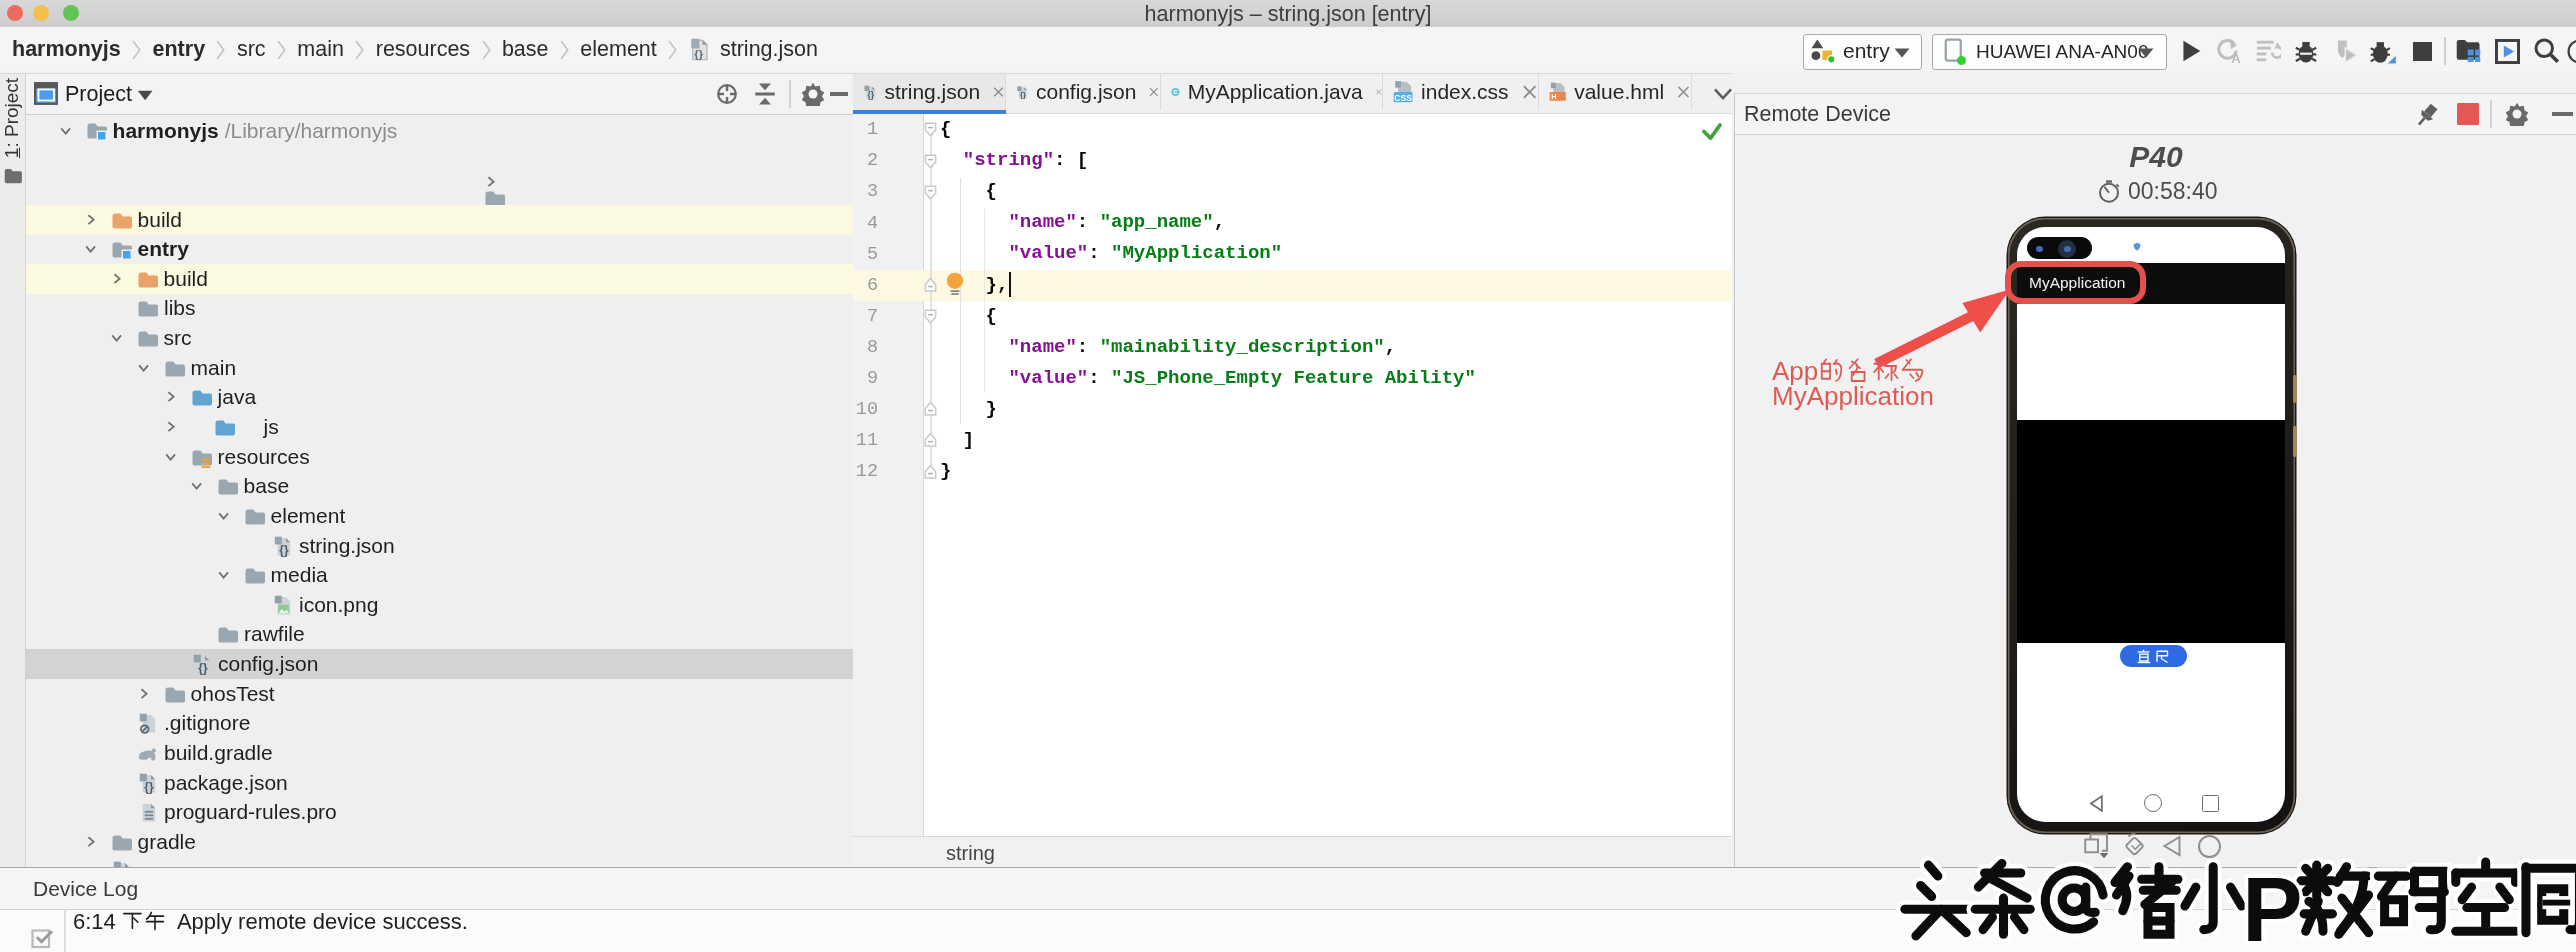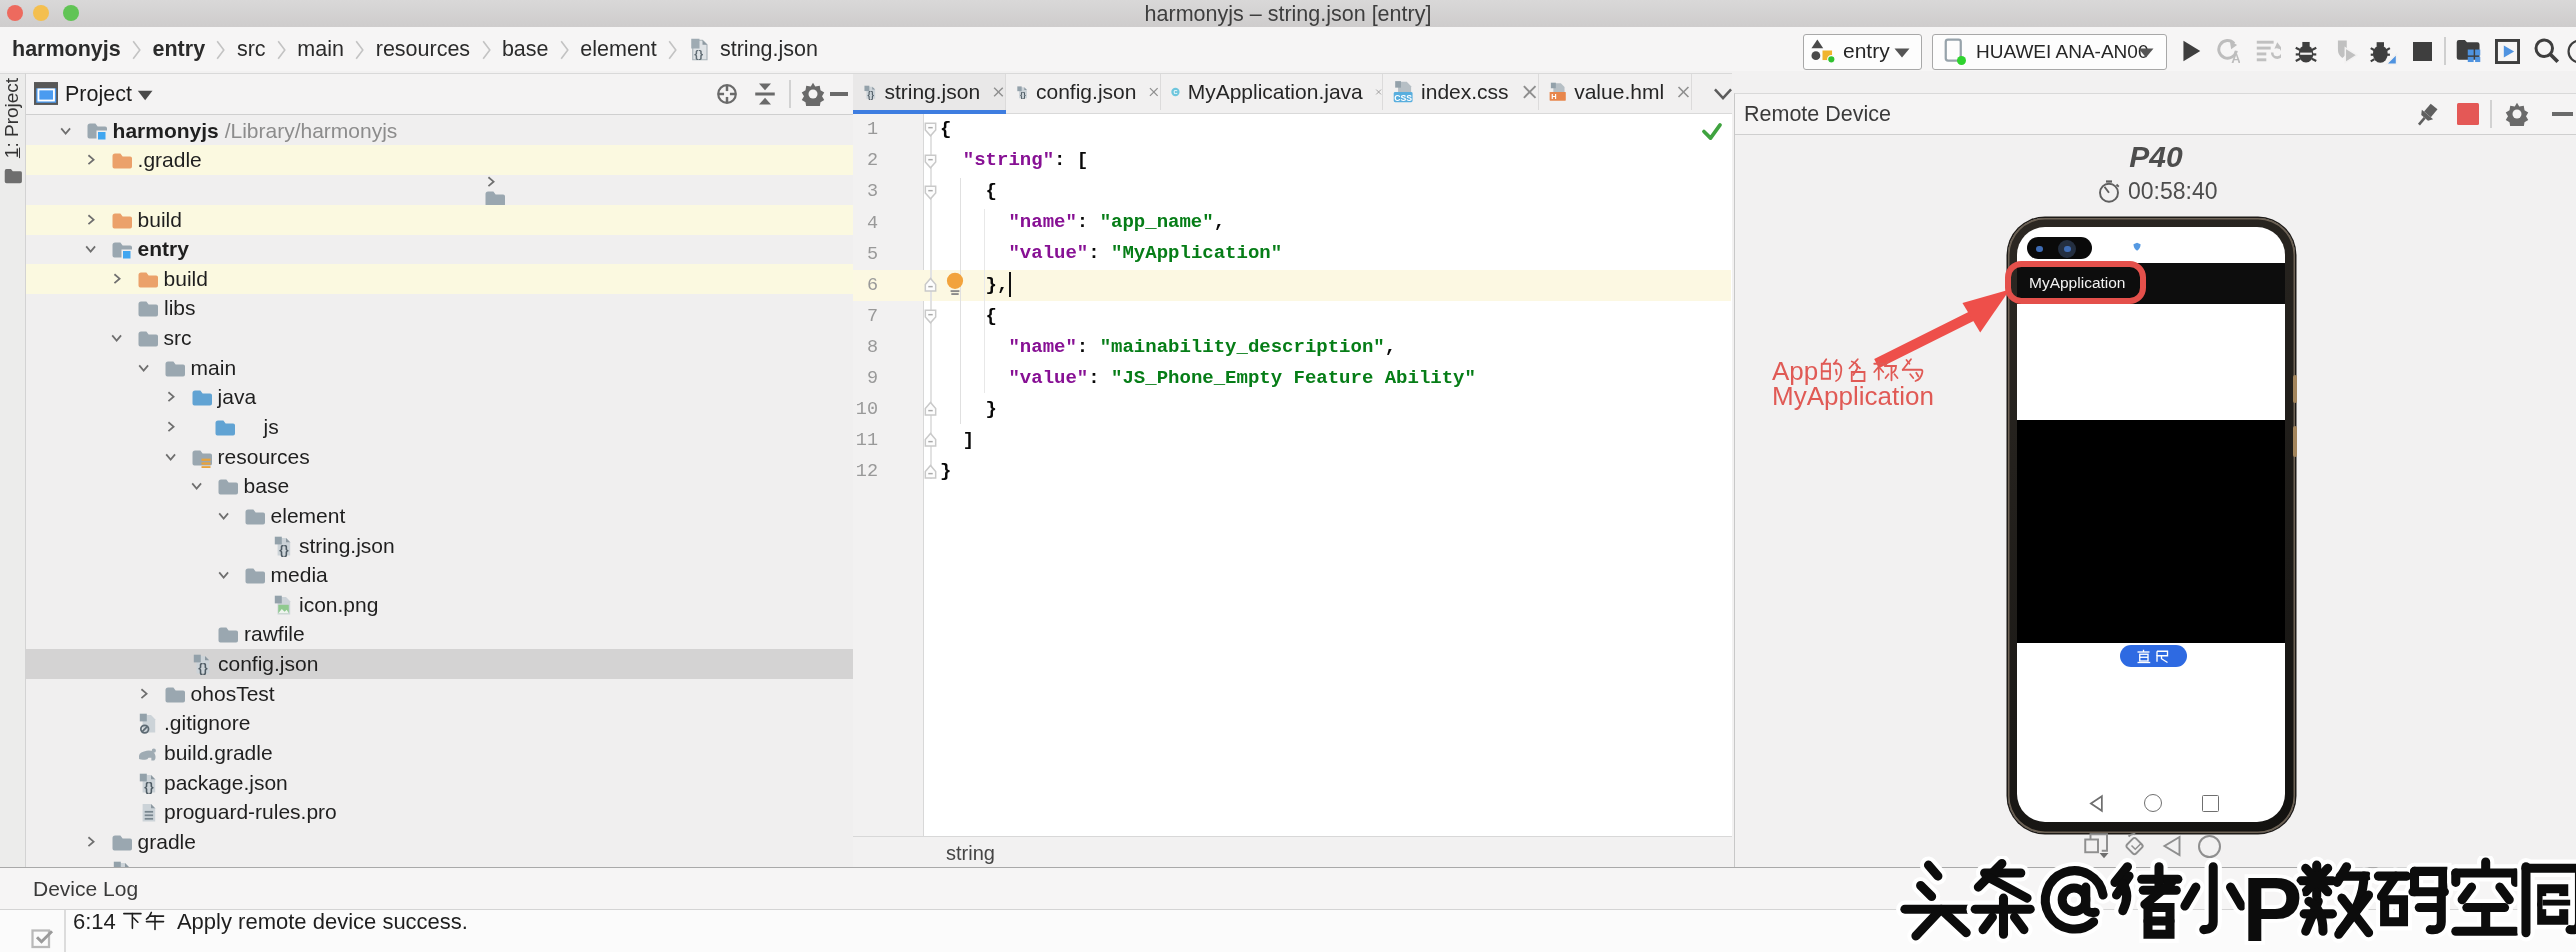--- a/index.html
+++ b/index.html
@@ -231,25 +231,20 @@
         </svg>
 <div class="abs" style="left:804px;top:18px;width:18px;height:3.7px;background:#6a6a6a;"></div>
 </div>
 <div id="ptree">
 <div class="trow" style="top:0.7px;padding-left:33px;"><svg class="chev" viewBox="0 0 18 18">
             <path d="M3 6 L9 13 L15 6" stroke="#6f6f6f" stroke-width="2.4" fill="none"></path>
           </svg><svg class="ticon" viewBox="0 0 28 28">
             <path d="M2 8 q0-3.5 3.5-3.5 l7 0 3 4 10 0 q2.5 0 2.5 2.5 l0 11 q0 2.5-2.5 2.5 l-21 0 q-2.5 0-2.5-2.5 Z" fill="#9aa7b0"></path>
             <rect x="15" y="15" width="12" height="12" fill="#41a6f0" stroke="#f0efef" stroke-width="2"></rect>
           </svg><span class="tb">harmonyjs</span><span class="gray"> /Library/harmonyjs</span></div>
-<div class="trow yellow" style="top:30px;padding-left:58px;"><svg class="chev" viewBox="0 0 18 18">
-            <path d="M6 3 L13 9 L6 15" stroke="#6f6f6f" stroke-width="2.4" fill="none"></path>
-          </svg><svg class="ticon" viewBox="0 0 28 28">
-            <path d="M2 8 q0-3.5 3.5-3.5 l7 0 3 4 10 0 q2.5 0 2.5 2.5 l0 11 q0 2.5-2.5 2.5 l-21 0 q-2.5 0-2.5-2.5 Z" fill="#eba16a"></path>
-          </svg>.gradle</div>
 <div class="trow" style="top:60px;padding-left:58px;flex-direction:column;"><svg class="chev" viewBox="0 0 18 18">
             <path d="M6 3 L13 9 L6 15" stroke="#6f6f6f" stroke-width="2.4" fill="none"></path>
           </svg><svg class="ticon" viewBox="0 0 28 28">
             <path d="M2 8 q0-3.5 3.5-3.5 l7 0 3 4 10 0 q2.5 0 2.5 2.5 l0 11 q0 2.5-2.5 2.5 l-21 0 q-2.5 0-2.5-2.5 Z" fill="#9aa7b0"></path>
           </svg>.idea</div>
 <div class="trow yellow" style="top:90px;padding-left:58px;"><svg class="chev" viewBox="0 0 18 18">
             <path d="M6 3 L13 9 L6 15" stroke="#6f6f6f" stroke-width="2.4" fill="none"></path>
           </svg><svg class="ticon" viewBox="0 0 28 28">
             <path d="M2 8 q0-3.5 3.5-3.5 l7 0 3 4 10 0 q2.5 0 2.5 2.5 l0 11 q0 2.5-2.5 2.5 l-21 0 q-2.5 0-2.5-2.5 Z" fill="#eba16a"></path>
           </svg>build</div>

